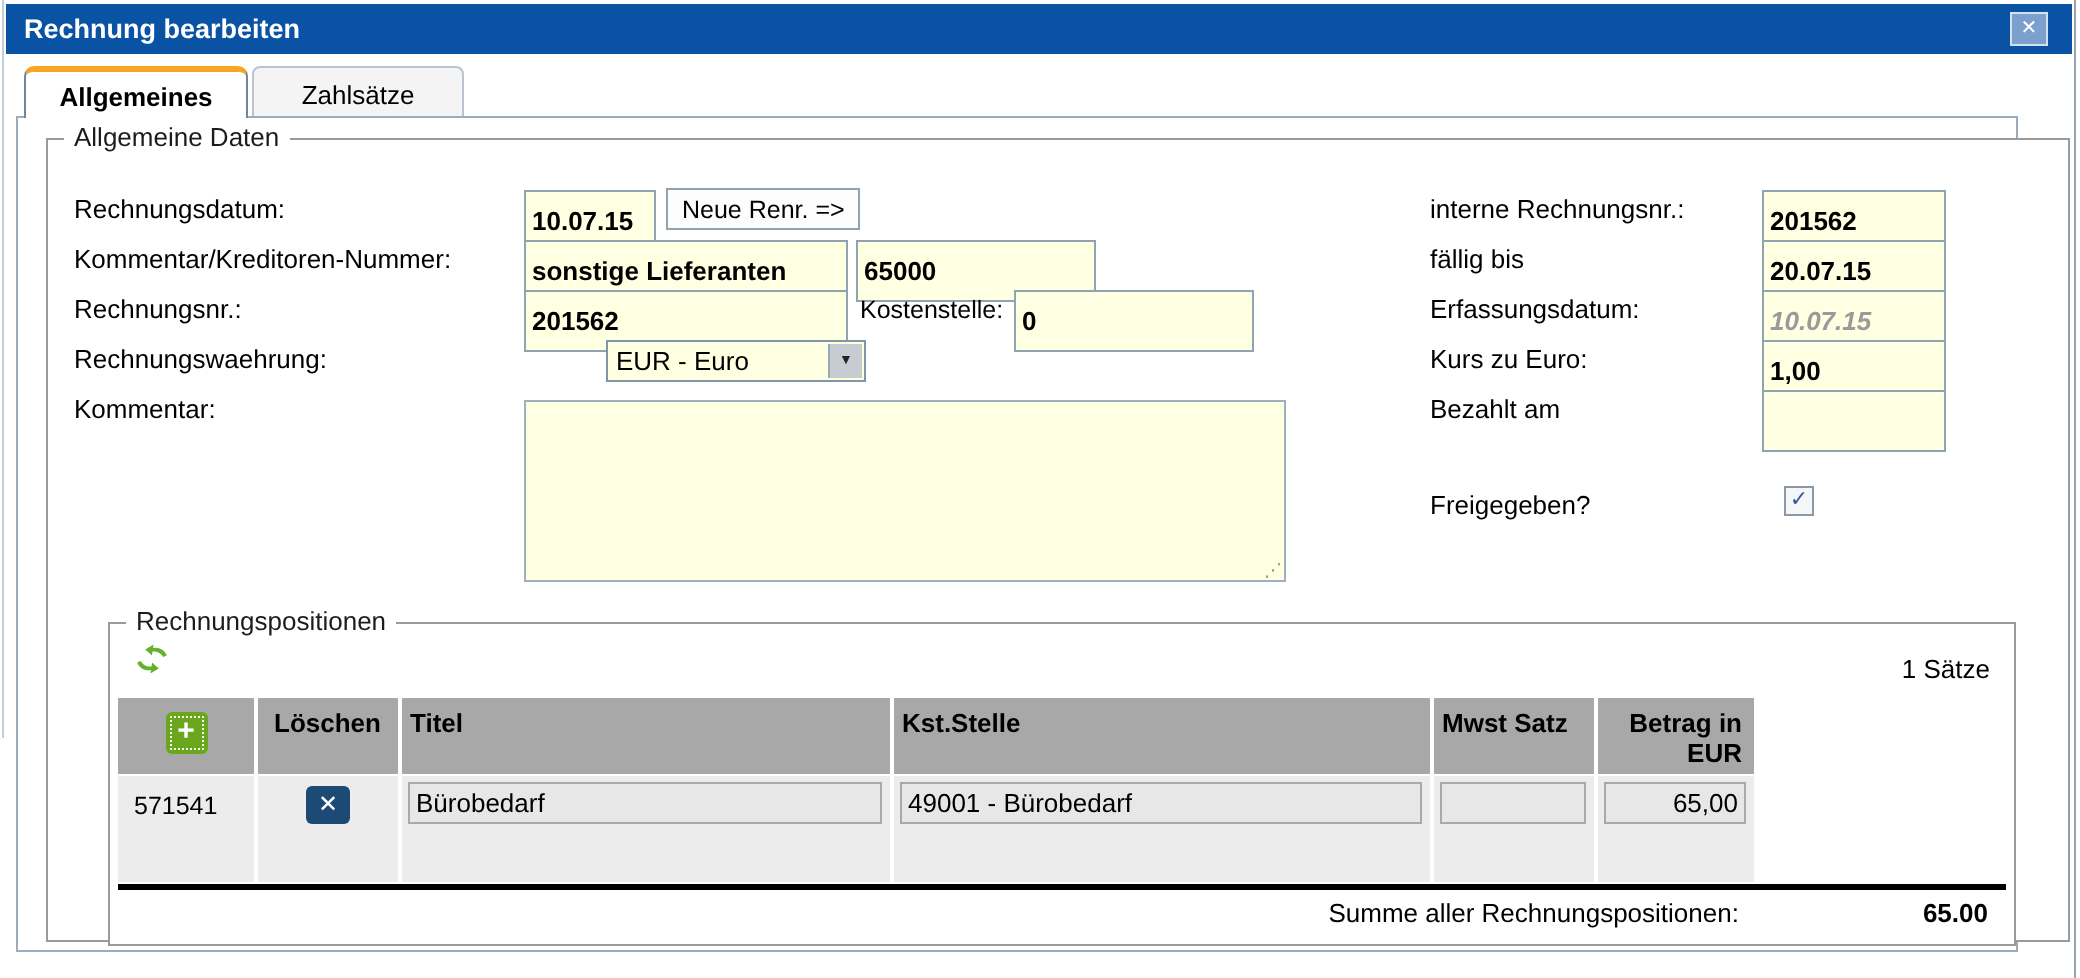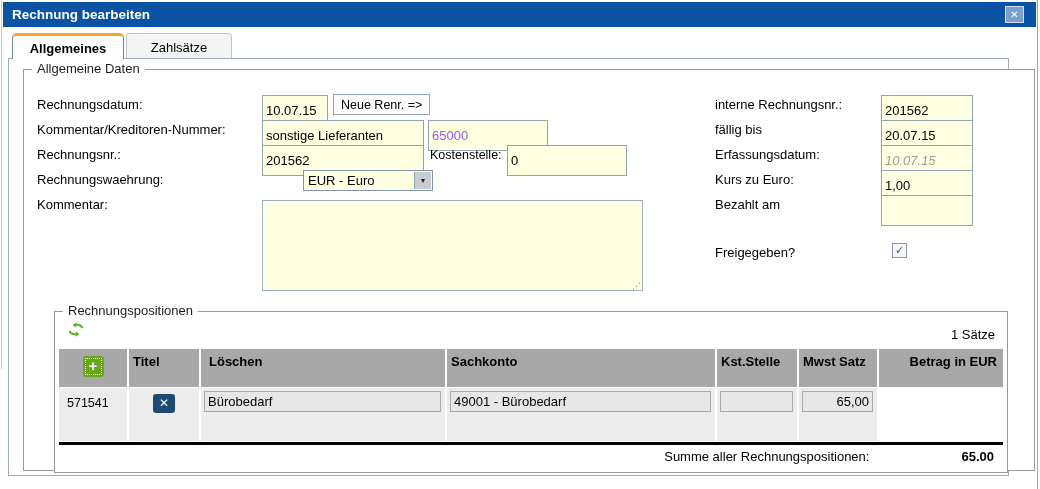--- a/index.html
+++ b/index.html
@@ -25,22 +25,22 @@
            background:#fff; box-sizing:border-box; z-index:2; }
 
   .fieldset { position:absolute; border:1px solid #9a9a9a; background:#fff; }
   .legend { position:absolute; top:-9px; left:8px; background:#fff; padding:0 5px; font-size:13px; color:#1c1c1c; white-space:nowrap; }
 
   #fs-general { left:14px; top:10px; width:970px; height:400px;padding-left:40px; }
   #fs-positions { left:30px; top:241px; width:952px; height:160px; }
 
   .lbl { position:absolute; font-size:13px; white-space:nowrap; }
   .inp { position:absolute; box-sizing:border-box; height:31px; background:#ffffe1; border:1px solid #8fa3b0;
-         font-family:inherit; font-size:13px; padding:1px 3px; color:#000; }
-  .inp.gray { color:#8b5cf6; }
+         font-family:inherit; font-size:13px; padding:1px 3px; color:#000;font-weight:bold; }
+  .inp.gray { color:#000000; }
   .inp.italic { font-style:italic; color:#9a9a9a; }
   .btn { position:absolute; box-sizing:border-box; background:#fdfdfd; border:1px solid #8fa3b0; height:21px;
          font-family:inherit; font-size:12.5px; padding:0 7px; cursor:pointer; }
   .select { position:absolute; box-sizing:border-box; height:21px; background:#ffffe1; border:1px solid #7e96a8;
             font-size:13px; padding:2px 20px 0 4px; cursor:pointer; }
   .select .arrow-btn { position:absolute; right:1px; top:1px; bottom:1px; width:16px; background:#c6ccd2;
             border-left:1px solid #9aa8b4; font-size:7px; color:#222; display:flex; align-items:center; justify-content:center; }
   .ta { position:absolute; box-sizing:border-box; background:#ffffe1; border:1px solid #9cb0bd; font-size:13px; padding:2px 4px; }
   .ta::after { content:"⋰"; position:absolute; right:1px; bottom:-1px; font-size:9px; color:#8a8a8a; }
   .cb { position:absolute; width:13px; height:13px; box-sizing:content-box; border:1px solid #8b98a5; background:#f4f6f8;
@@ -140,23 +140,22 @@
             <path d="M16.4 5.8 C15.4 3.0 12.4 1.4 9.5 2.0 L9.8 0.2 5.6 2.7 9.0 5.7 9.2 3.8 C11.4 3.4 13.7 4.6 14.5 6.5 Z" fill="#64b12d"></path>
             <path d="M1.6 9.2 C2.6 12.0 5.6 13.6 8.5 13.0 L8.2 14.8 12.4 12.3 9.0 9.3 8.8 11.2 C6.6 11.6 4.3 10.4 3.5 8.5 Z" fill="#64b12d"></path>
           </svg>
         </span>
         <span class="count">1 Sätze</span>
 
         <div class="ptable header">
           <div class="c-add">
             <span class="addbtn">+</span>
           </div>
+          <div style="padding-left:8px;">Löschen</div>
           <div>Titel</div>
-          <div style="padding-left:8px;">Löschen</div>
-          <div>Sachkonto</div>
           <div>Kst.Stelle</div>
           <div>Mwst Satz</div>
           <div class="right">Betrag in EUR</div>
         </div>
 
         <div class="ptable row">
           <div class="c-id">571541</div>
           <div class="c-del">
             <span class="delbtn">✕</span>
           </div>

